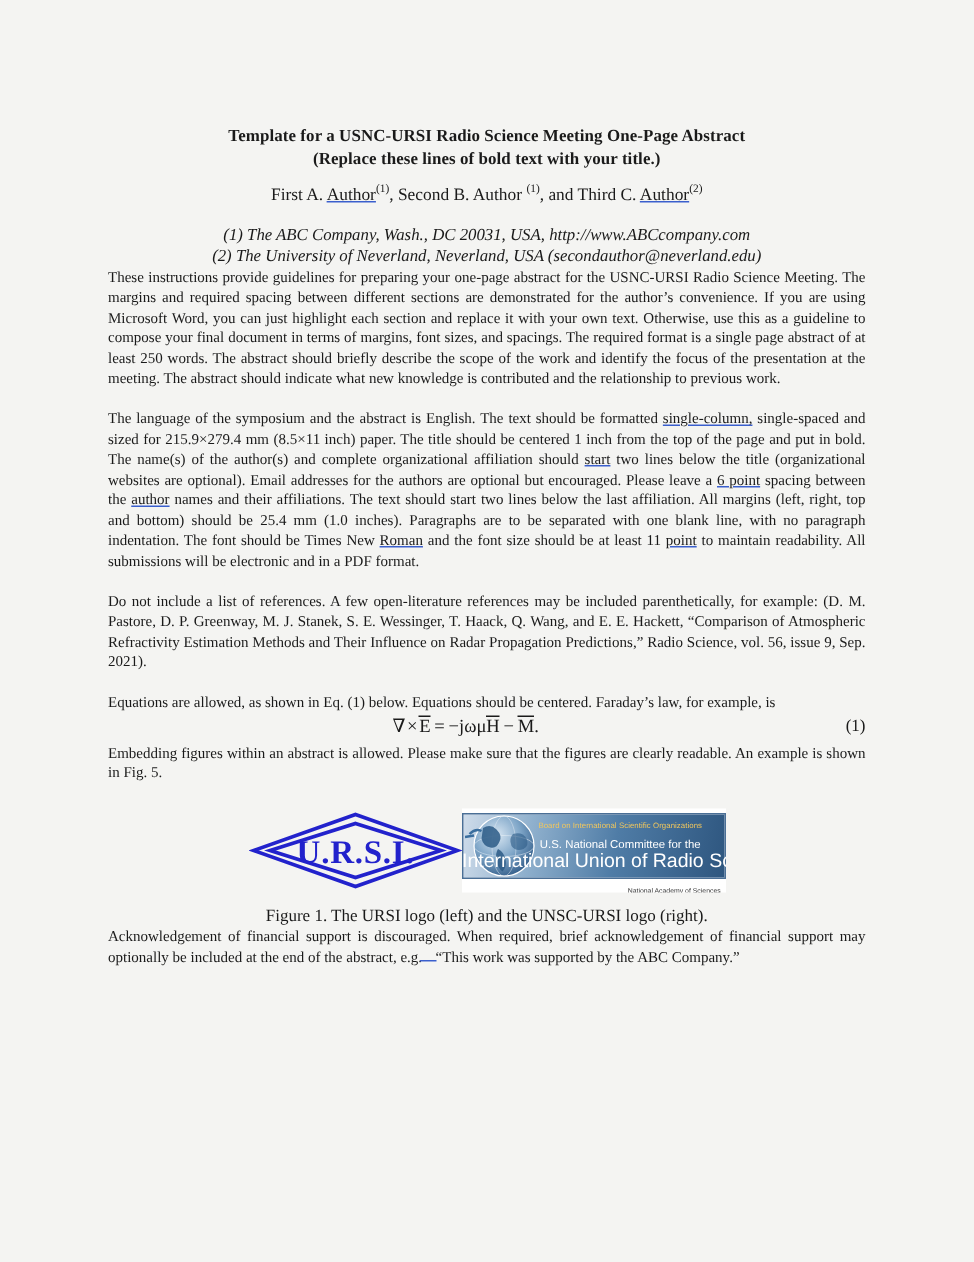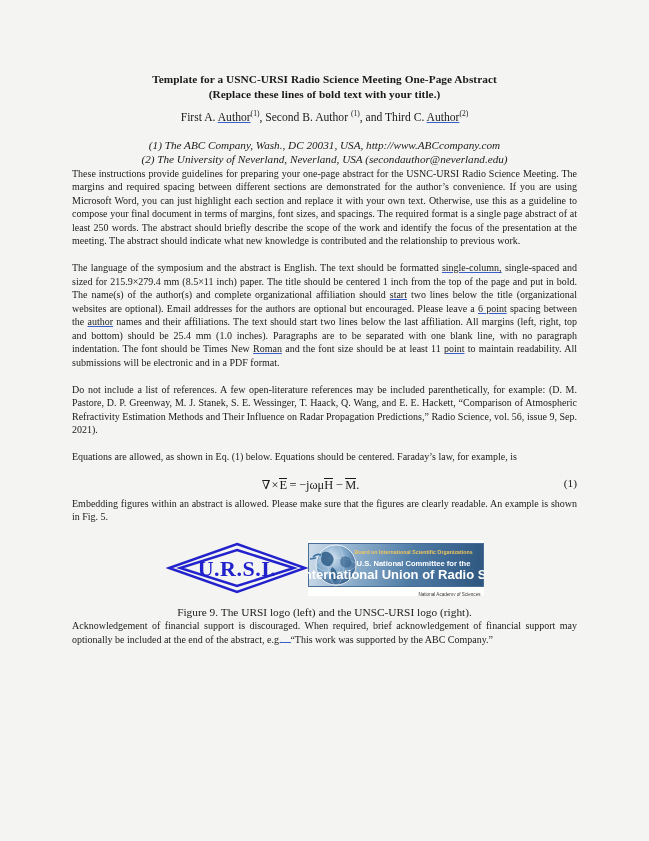--- a/index.html
+++ b/index.html
@@ -12,21 +12,21 @@
     background: #f4f4f2;
     font-family: "Liberation Serif", "DejaVu Serif", serif;
     color: #1a1a1a;
     overflow: hidden;
   }
   .page {
     position: relative;
     width: 649px;
     height: 841px;
     box-sizing: border-box;
-    padding: 0 72px;
+    padding: 12px 72px;
   }
   .title-block {
     text-align: center;
     padding-top: 72px;
     font-weight: bold;
     font-size: 11.3px;
     line-height: 14.6px;
     letter-spacing: 0.05px;
   }
   .title-line { display: block; }
@@ -73,22 +73,21 @@
     margin: 0;
     text-indent: 0;
     hyphens: none;
   }
   .gap-para { height: 13.5px; }
 
   .first-para { margin-top: 26px; }
 
   .eq-row {
     display: flex;
-    align-items: flex-start;
-    margin-top: 13px;
+    align-items: center;
     margin-bottom: 4px;
   }
   .eq-spacer { flex: 1 1 auto; }
   .eq-body {
     flex: 0 0 auto;
     font-size: 12.4px;
     font-family: "Liberation Serif", "DejaVu Serif", serif;
     white-space: nowrap;
   }
   .eq-num {
@@ -157,21 +156,21 @@
     left: 36px;
     top: 3px;
     width: 140px;
     height: 44px;
     display: flex;
     flex-direction: column;
     justify-content: center;
     align-items: center;
     font-family: "Liberation Sans", "DejaVu Sans", sans-serif;
     color: #ffffff;
-    font-weight: bold;
+    font-weight: normal;
   }
   .usnc-t1 {
     font-size: 5.2px;
     color: #f2c75c;
     letter-spacing: 0.05px;
     line-height: 7px;
     white-space: nowrap;
     margin-bottom: 3px;
   }
   .usnc-t2 {
@@ -281,17 +280,17 @@
           <div class="usnc-t1">Board on International Scientific Organizations</div>
           <div class="usnc-t2">U.S. National Committee for the</div>
           <div class="usnc-t3">International Union of Radio Science</div>
         </div>
         <div class="usnc-foot">National Academy of Sciences</div>
       </div>
 
     </div>
   </div>
 
-  <div class="fig-caption">Figure 9. The URSI logo (left) and the UNSC-URSI logo (right).</div>
+  <div class="fig-caption">Figure 1. The URSI logo (left) and the UNSC-URSI logo (right).</div>
 
   <p class="body last-para"><span>Acknowledgement of financial support is discouraged. When required, brief acknowledgement of financial support may optionally be included at the end of the abstract, e.g.</span><span class="sp-gap"></span><span>“This work was supported by the ABC Company.”</span></p>
 
 </div>
 
 </body></html>

